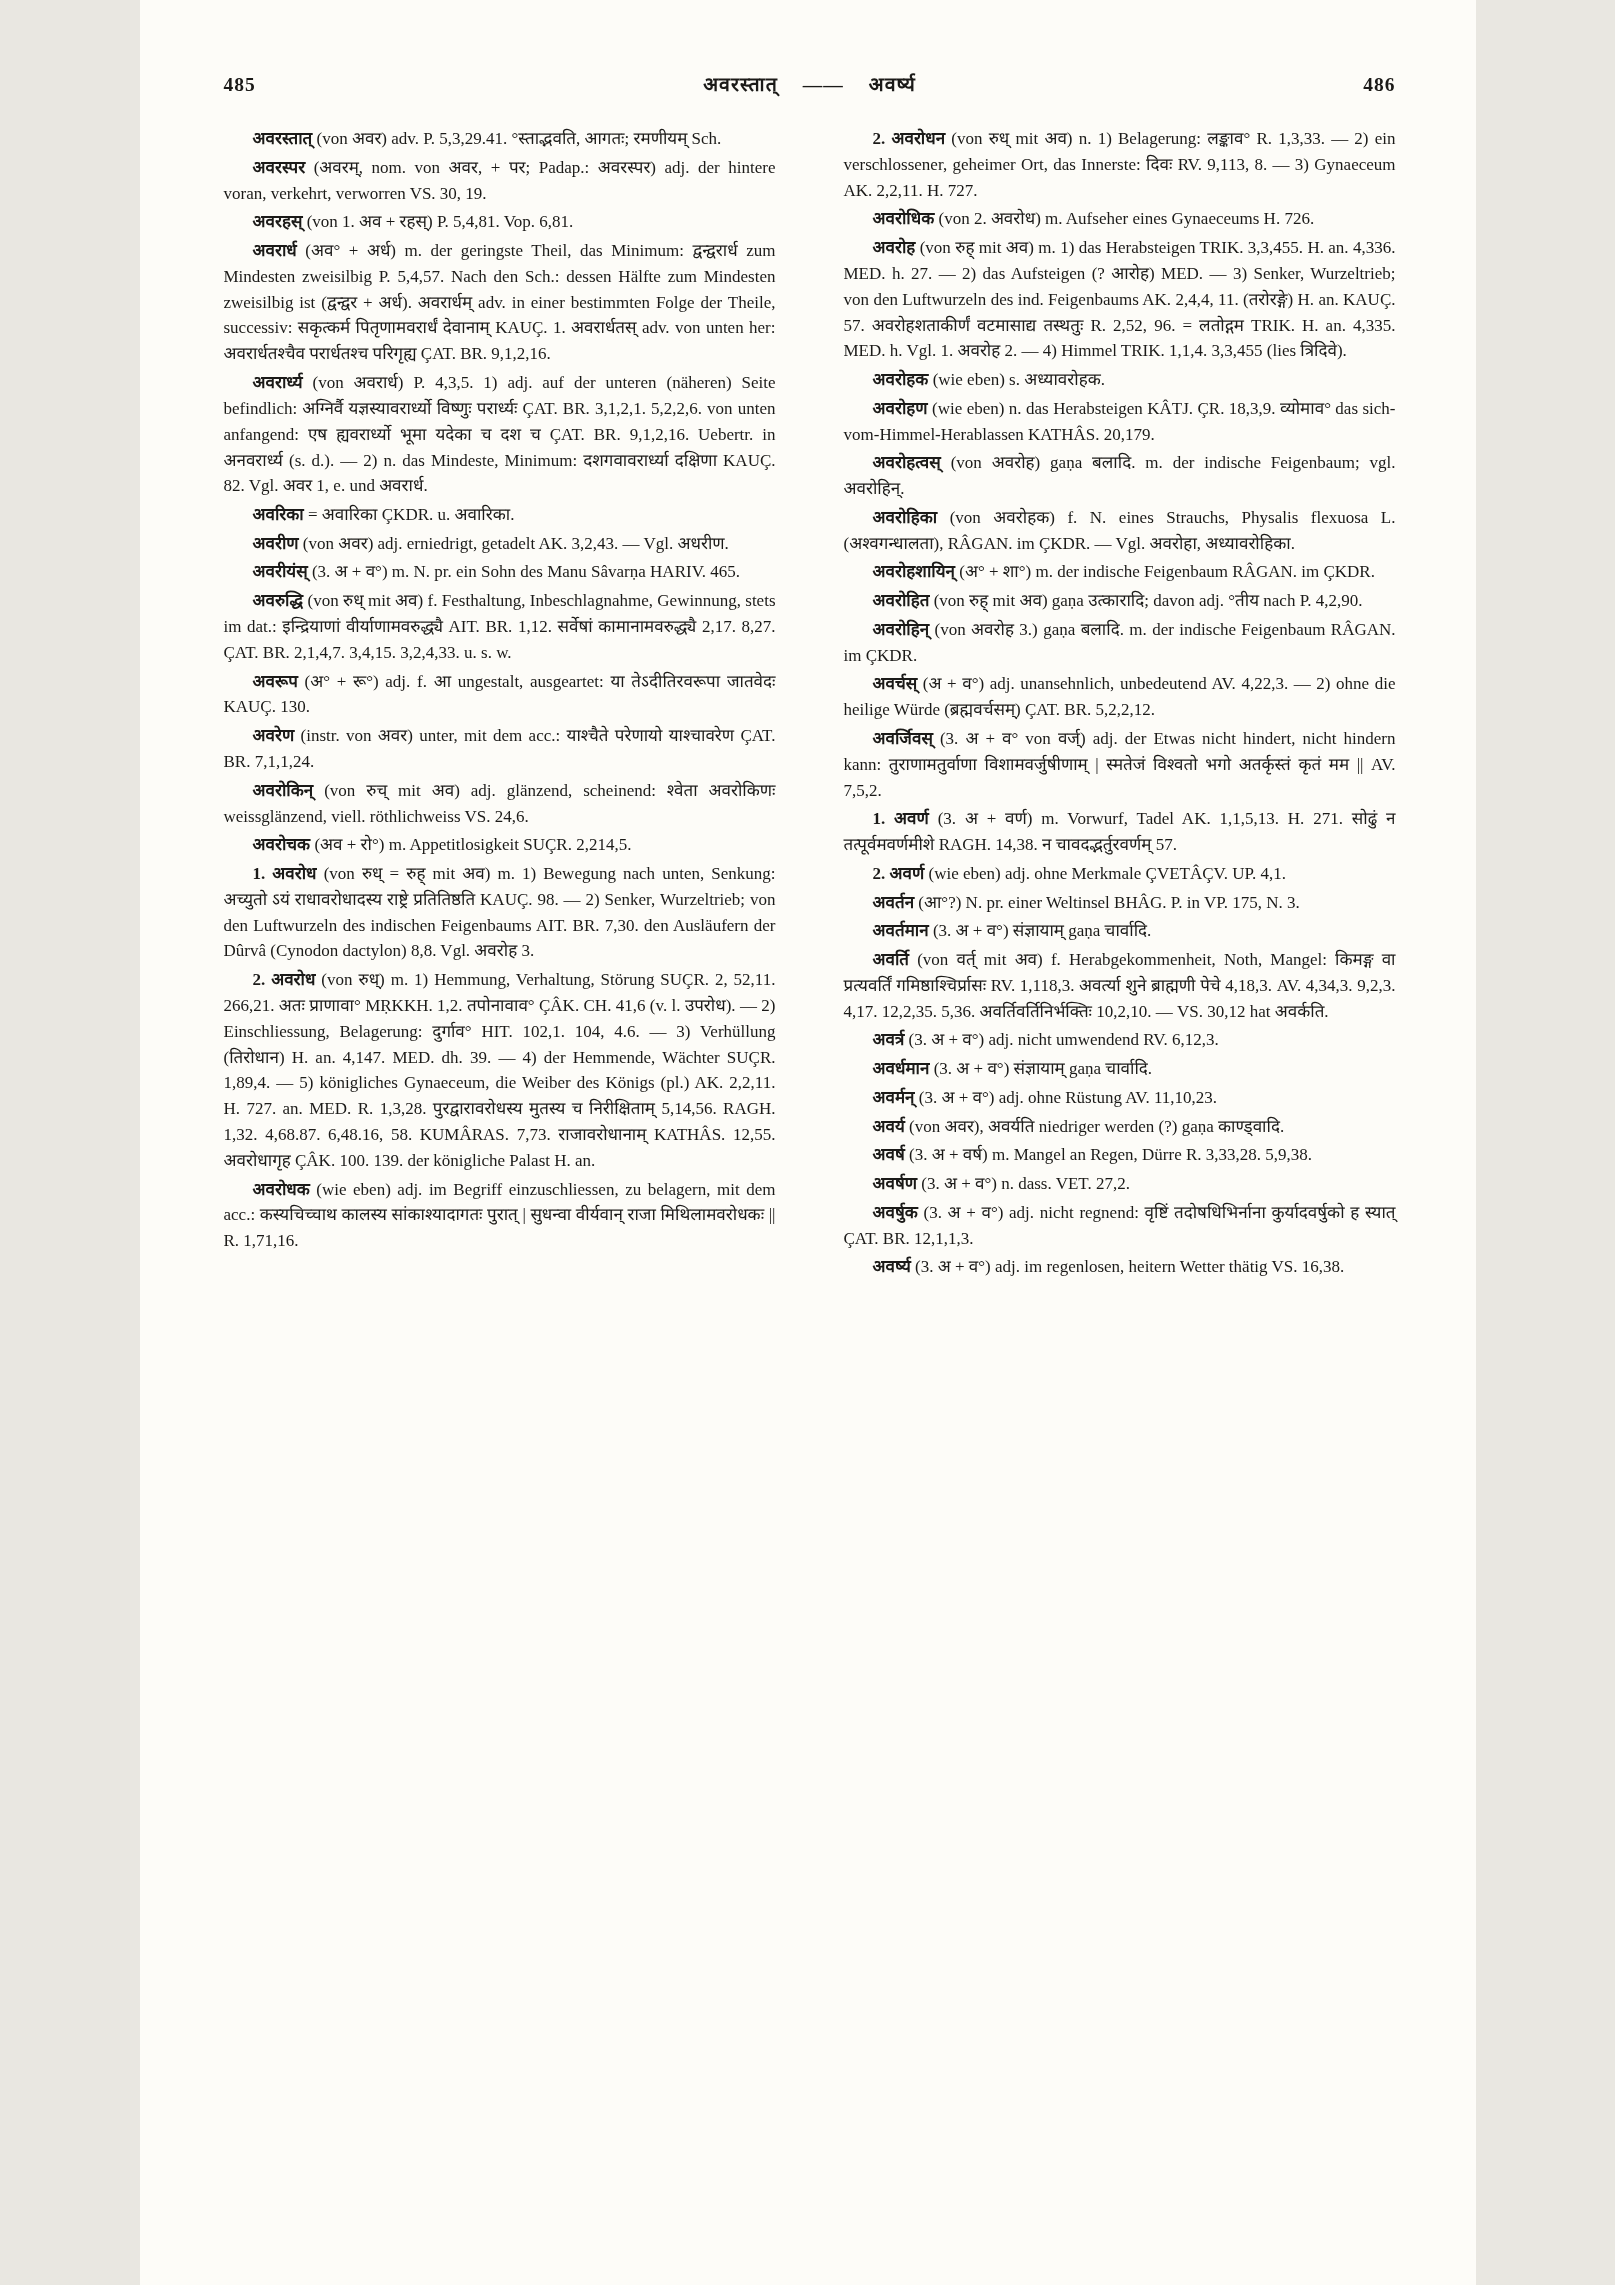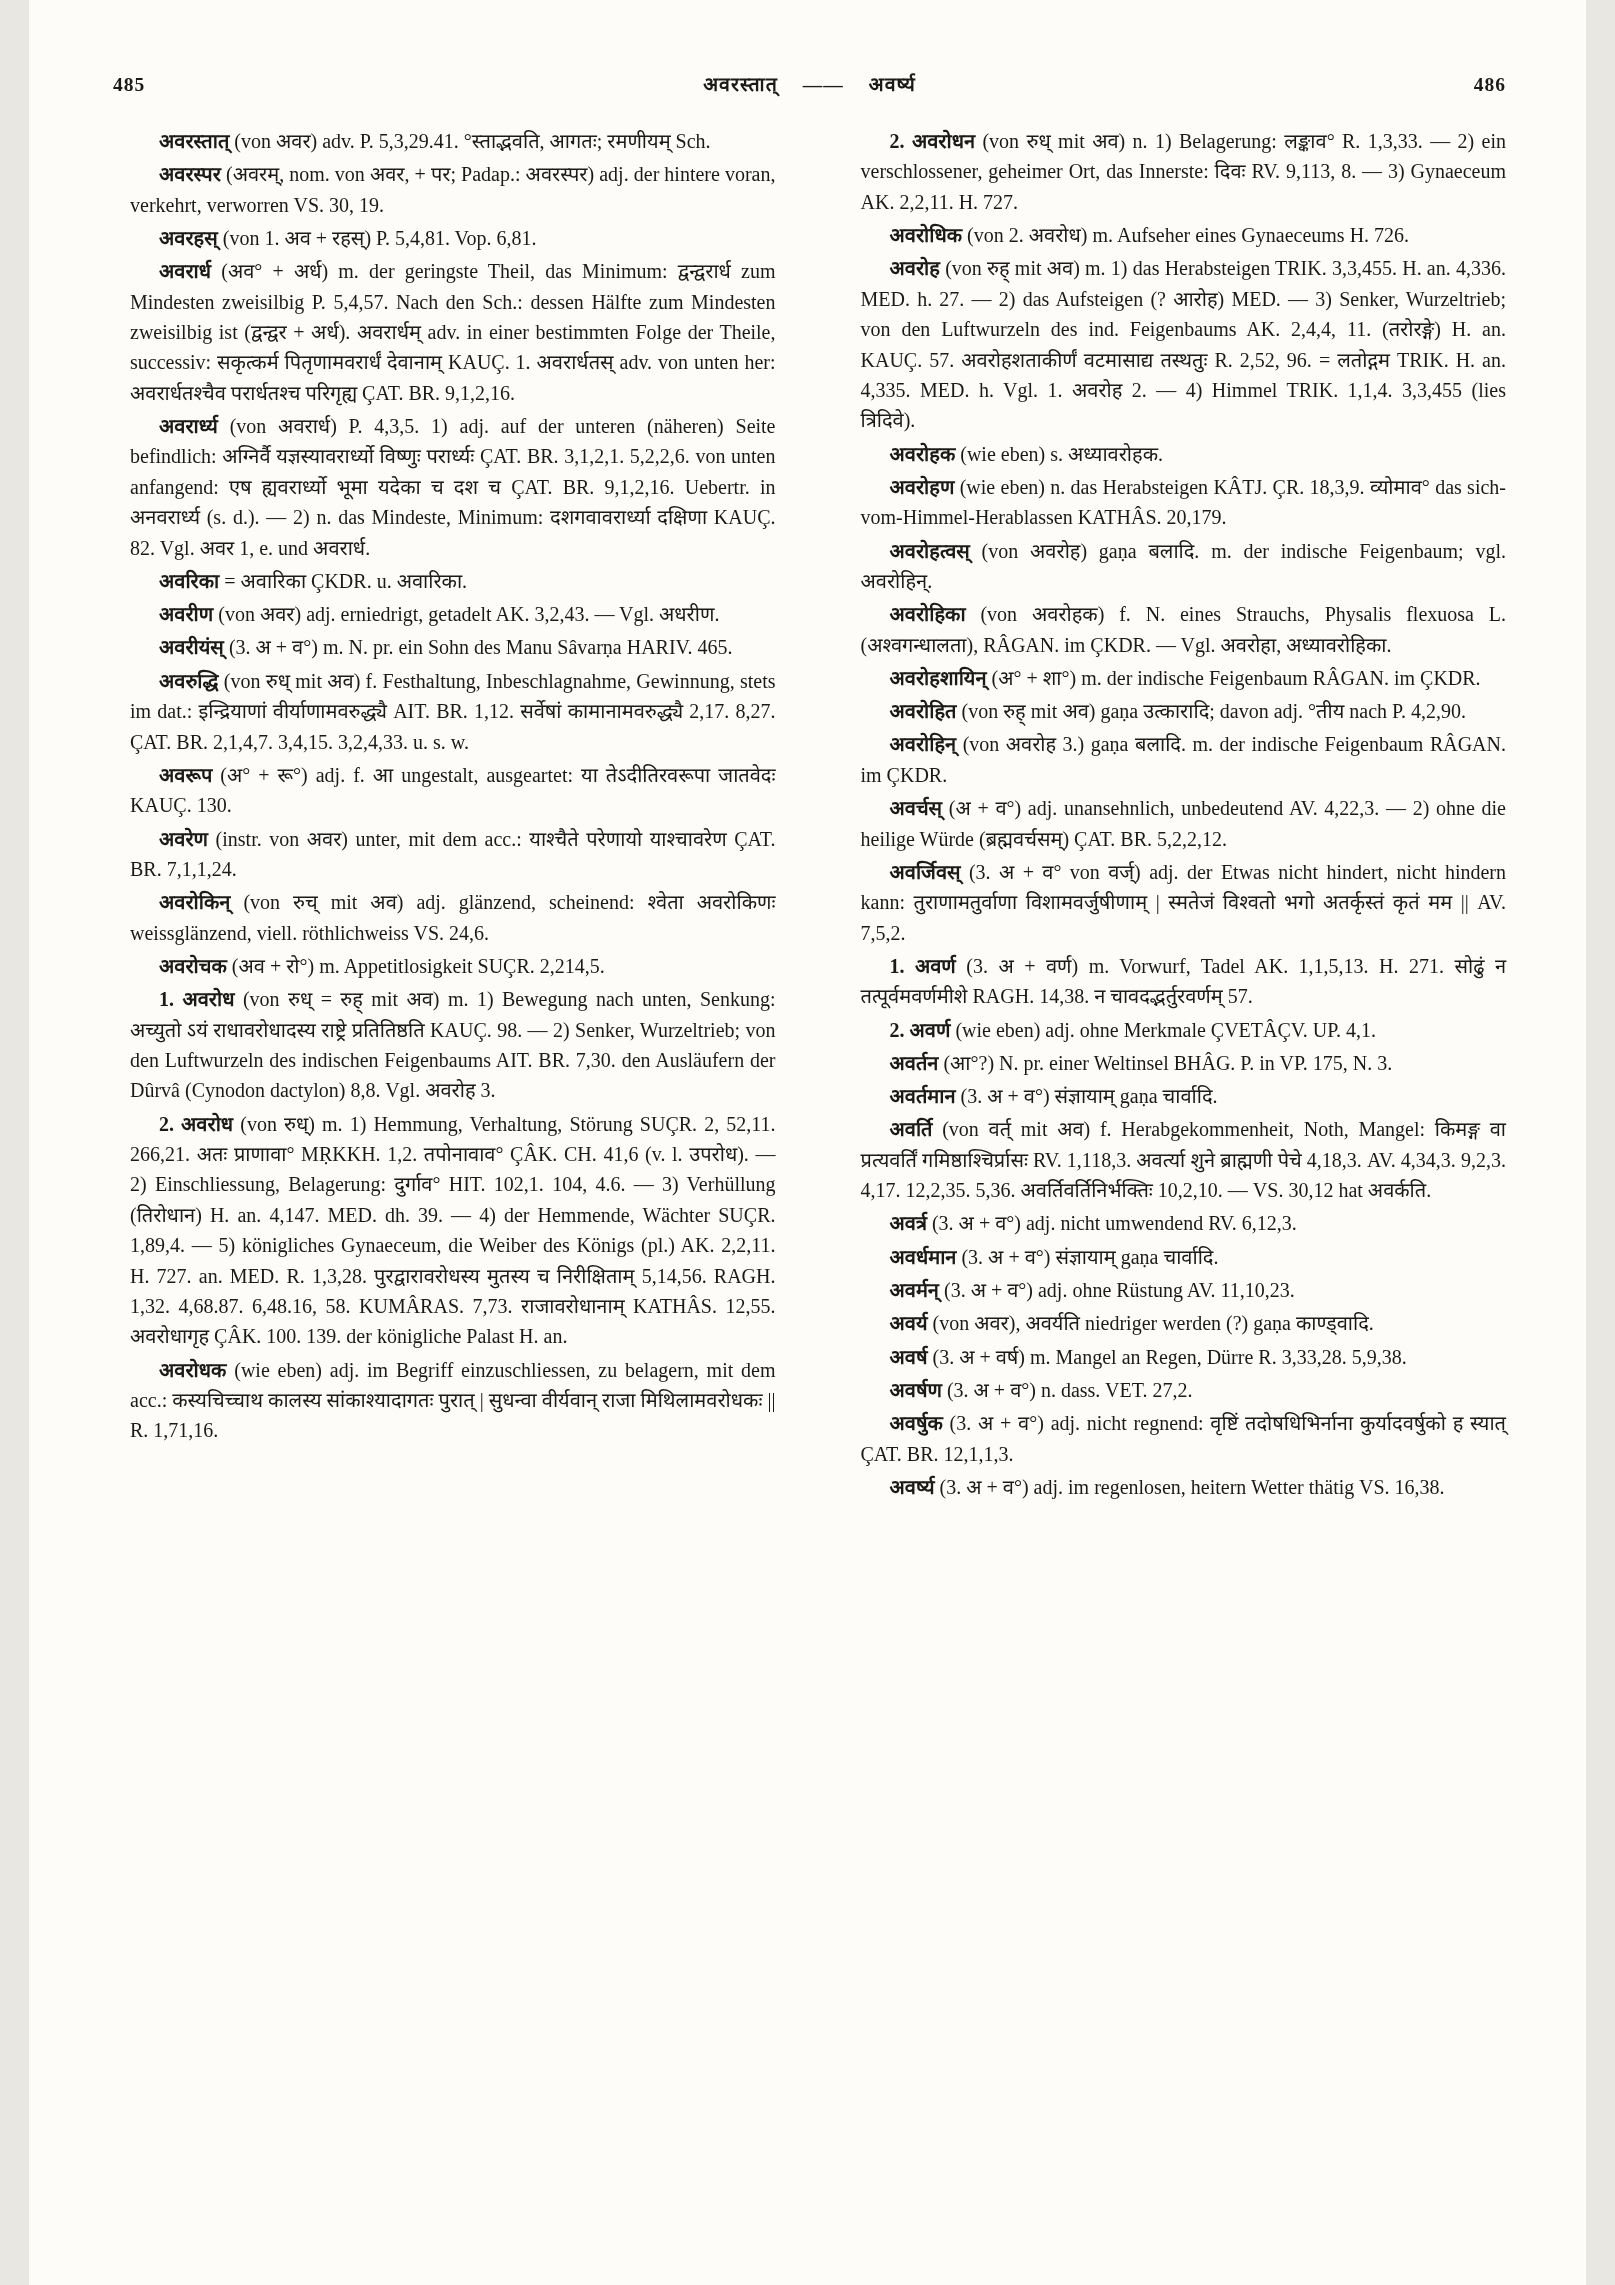--- a/index.html
+++ b/index.html
@@ -1,17 +1,17 @@
 <!DOCTYPE html>
 <html><head>
 <meta charset="utf-8">
 <style>
   html,body{margin:0;padding:0;background:#e9e7e1;}
   .page{
-    width:1557px;
+    width:1336px;
     min-height:2286px;
     margin:0 auto;
     background:#fdfcf8;
     box-sizing:border-box;
     padding:70px 80px 68px 84px;
     font-family:"Liberation Serif","DejaVu Serif",serif;
     color:#1b1a18;
   }
   .page-header{
     display:flex;
@@ -27,24 +27,23 @@
     display:flex;
     gap:25px;
     align-items:baseline;
   }
   .columns{
     display:flex;
     gap:68px;
   }
   .column{
     flex:1;
-    font-size:20px;
+    font-size:17px;
     line-height:1.52;
     text-align:justify;
-    margin-left:17px;
   }
   .entry{
     margin:0 0 2.9px 0;
     text-indent:29px;
   }
   .head{font-weight:bold;}
 </style>
 </head>
 <body>
 

